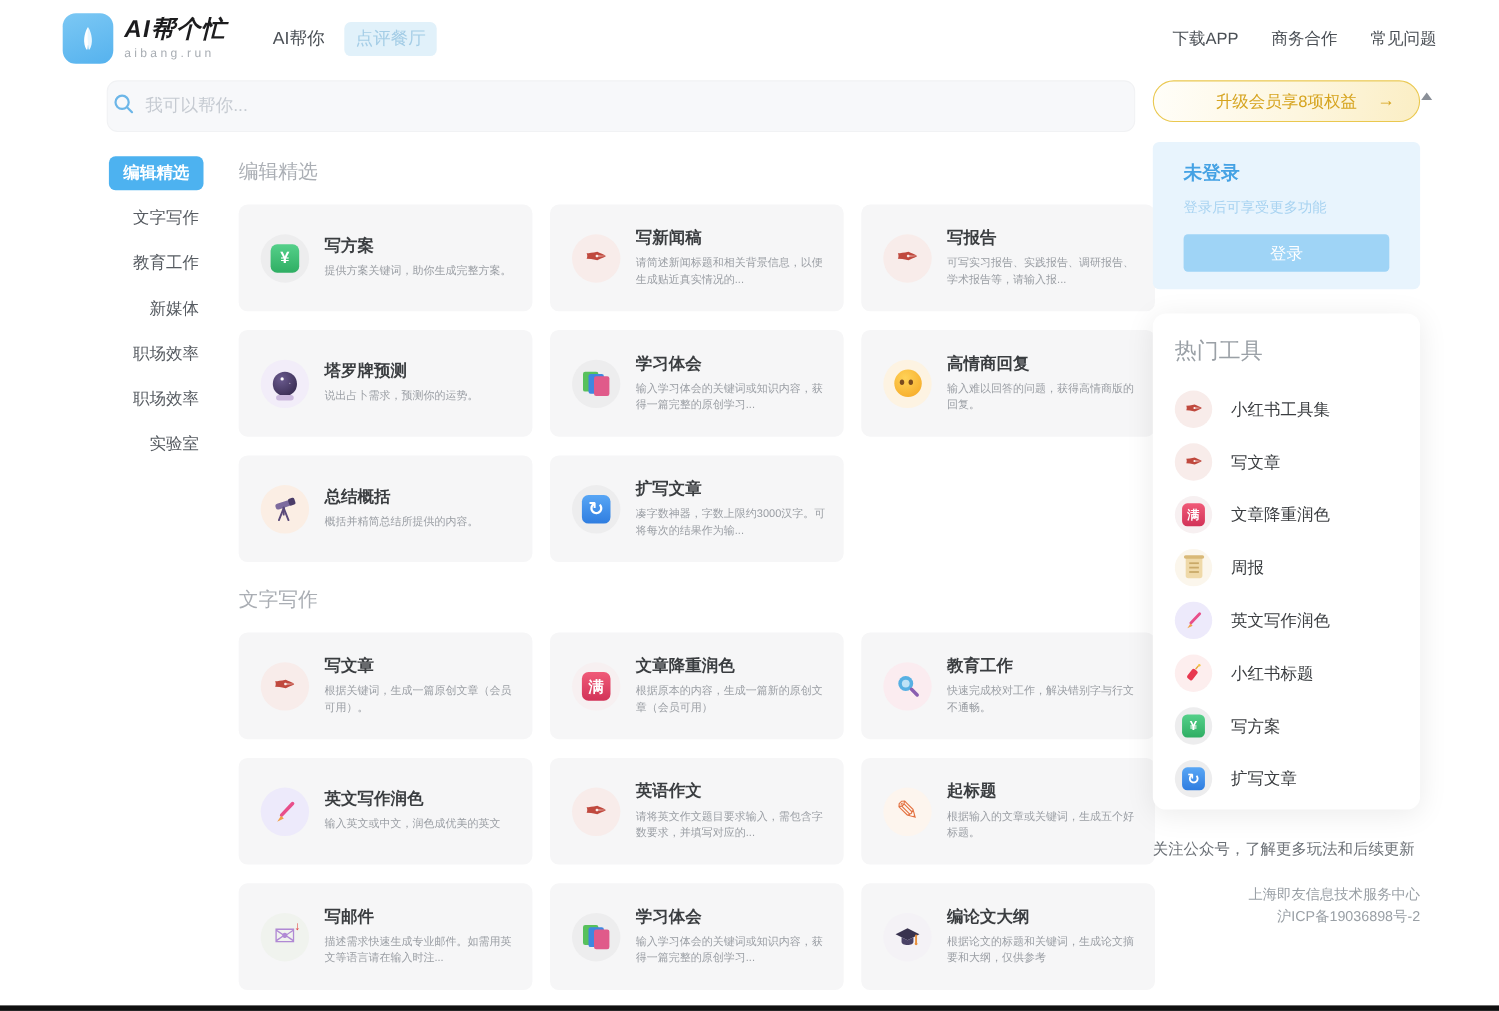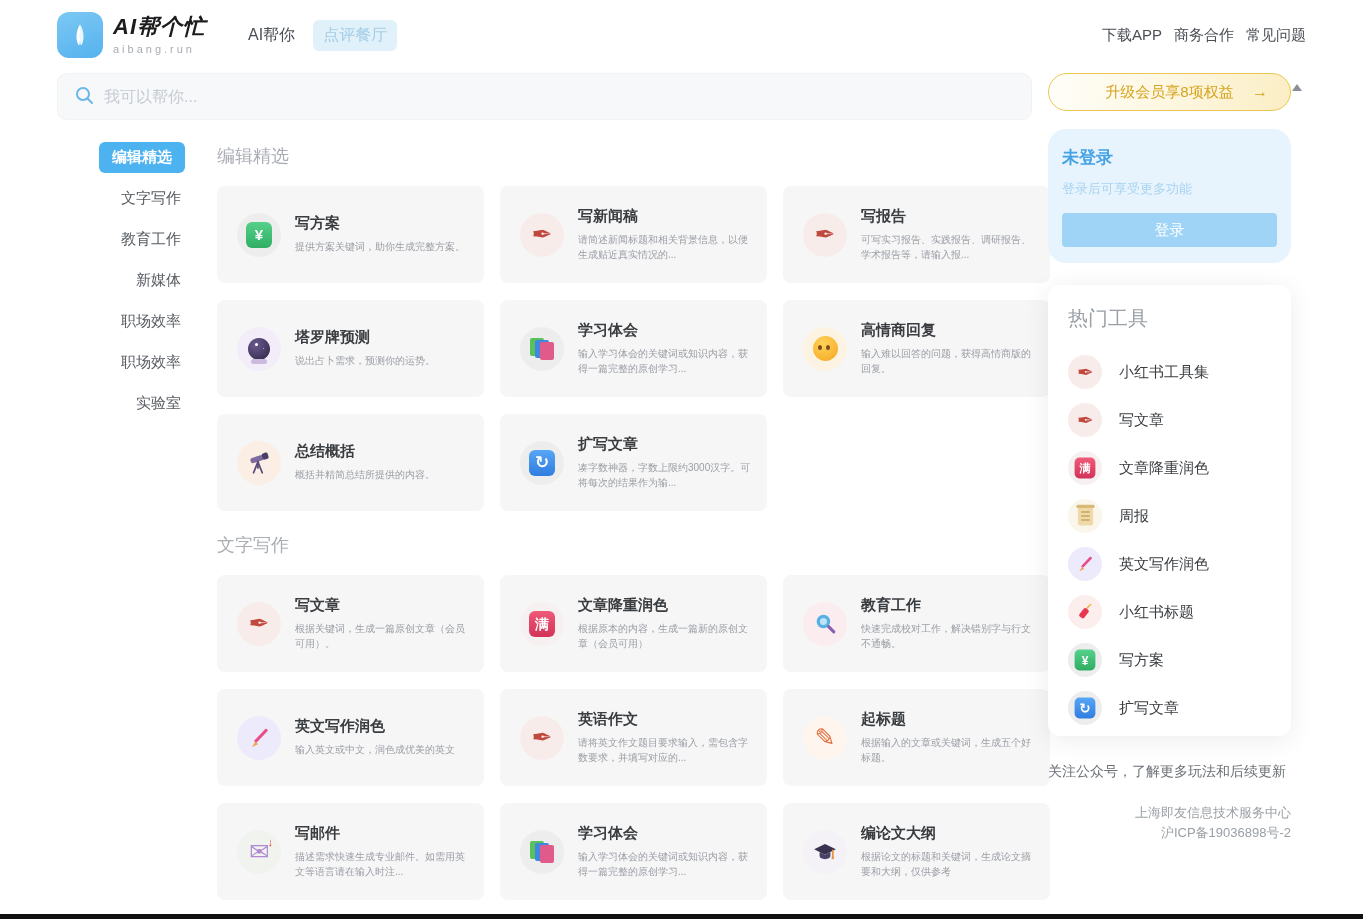--- a/index.html
+++ b/index.html
@@ -11,30 +11,30 @@
   .top-header { display:flex; align-items:center; padding:10px 57px 0 57px; height:60px; }
   .logo { display:flex; align-items:center; gap:10px; cursor:pointer; }
   .logo-mark { width:46px; height:46px; border-radius:12px; background:linear-gradient(160deg,#7cc8f4,#55b2ee);
                display:flex; align-items:center; justify-content:center; }
   .logo-text-col { display:flex; flex-direction:column; line-height:1.1; }
   .logo-title { font-size:22px; font-weight:800; font-style:italic; color:#1c1c1e; letter-spacing:1px; }
   .logo-sub { font-size:11px; color:#a8adb3; letter-spacing:3px; margin-top:3px; }
   .header-tabs { display:flex; align-items:center; gap:16px; margin-left:40px; }
   .tab { font-size:16px; color:#4a4f55; cursor:pointer; padding:5px 2px; }
   .tab.hl { background:#e1f1fa; color:#a4cde6; padding:5px 10px; border-radius:6px; }
-  .header-links { margin-left:auto; display:flex; gap:12px; }
+  .header-links { margin-left:auto; display:flex; gap:30px; }
   .hlink { font-size:15px; color:#4a4f55; text-decoration:none; cursor:pointer; }
 
   
   .content-row { display:flex; padding-left:57px; margin-top:13px; }
   .main-col { width:975px; flex:none; }
   .right-col { width:243px; flex:none; margin-left:16px; }
 
   .search-bar { height:47px; background:#f7f8fa; border:1px solid #f1f2f4; border-radius:10px;
-                display:flex; align-items:center; padding:0 16px; }
+                display:flex; align-items:center; padding:0 4px;margin-left:40px; }
   .search-bar svg { flex:none; }
   .search-input { flex:1; border:none; outline:none; background:transparent; font-size:16px; color:#333;
                   margin-left:10px; font-family:inherit; }
   .search-input::placeholder { color:#c6cbd2; }
 
   .body-row { display:flex; margin-top:22px; }
   .left-nav { width:128px; flex:none; display:flex; flex-direction:column; align-items:flex-end; gap:10px; padding-top:0; }
   .nav-item { font-size:15px; color:#565b61; padding:6px 4px; cursor:pointer; white-space:nowrap; }
   .nav-item.active { background:#4db2f0; color:#fff; border-radius:6px; padding:6px 13px; font-weight:bold; }
 
@@ -100,21 +100,21 @@
   .scrl::after { content:""; position:absolute; left:-2px; top:-2px; width:23px; height:4px; border-radius:2px; background:#d9b978; }
   .tri-up { width:0; height:0; border-left:5px solid transparent; border-right:5px solid transparent;
             border-bottom:7px solid #8a8f98; display:block; }
 
   
   .upgrade-btn { height:38px; width:100%; border:1px solid #eac84f; border-radius:19px; cursor:pointer;
                  background:linear-gradient(100deg,#fffef9 0%,#fdf6df 55%,#fbeec4 100%);
                  color:#d6a41f; font-size:15px; display:flex; align-items:center; justify-content:center;
                  position:relative; font-family:inherit; }
   .upgrade-arrow { position:absolute; right:22px; font-size:16px; color:#d6a41f; }
-  .login-card { margin-top:18px; background:#e8f4fd; border-radius:18px; padding:17px 14px 16px; }
+  .login-card { margin-top:18px; background:#e8f4fd; border-radius:6px; padding:17px 28px 16px; }
   .login-status { color:#45a2e4; font-size:17px; font-weight:bold; }
   .login-hint { color:#a8d3f1; font-size:13px; margin-top:11px; }
   .login-btn { margin-top:15px; height:34px; width:100%; background:#9fd4f6; color:#fff; border:none;
                border-radius:4px; font-size:15px; cursor:pointer; font-family:inherit; }
   .hot-card { margin-top:22px; background:#fff; border-radius:12px; box-shadow:0 4px 26px rgba(0,0,0,.08);
               padding:20px 10px 14px 20px; height:451px; }
   .hot-title { font-size:20px; font-weight:normal; color:#9aa0a6; margin-bottom:16px; }
   .hot-item { display:flex; align-items:center; gap:17px; padding:7px 0; cursor:pointer; }
   .hot-label { font-size:15px; color:#3a3d40; }
   .follow-note { margin-top:27px; color:#6b7076; font-size:14px; }

